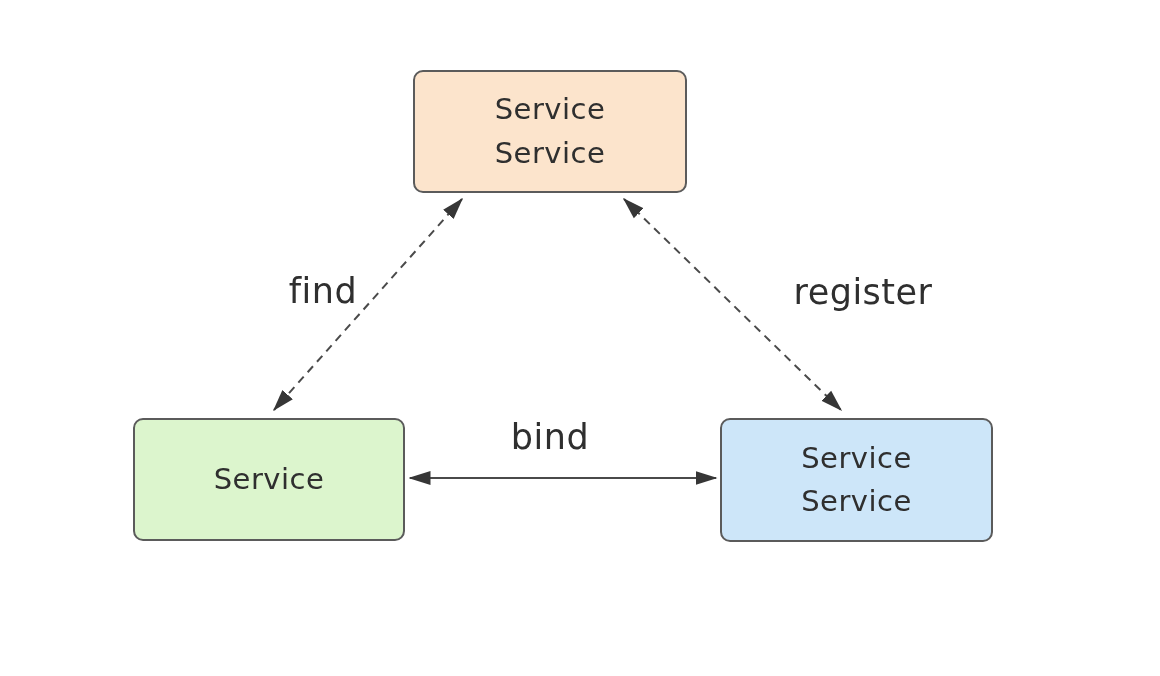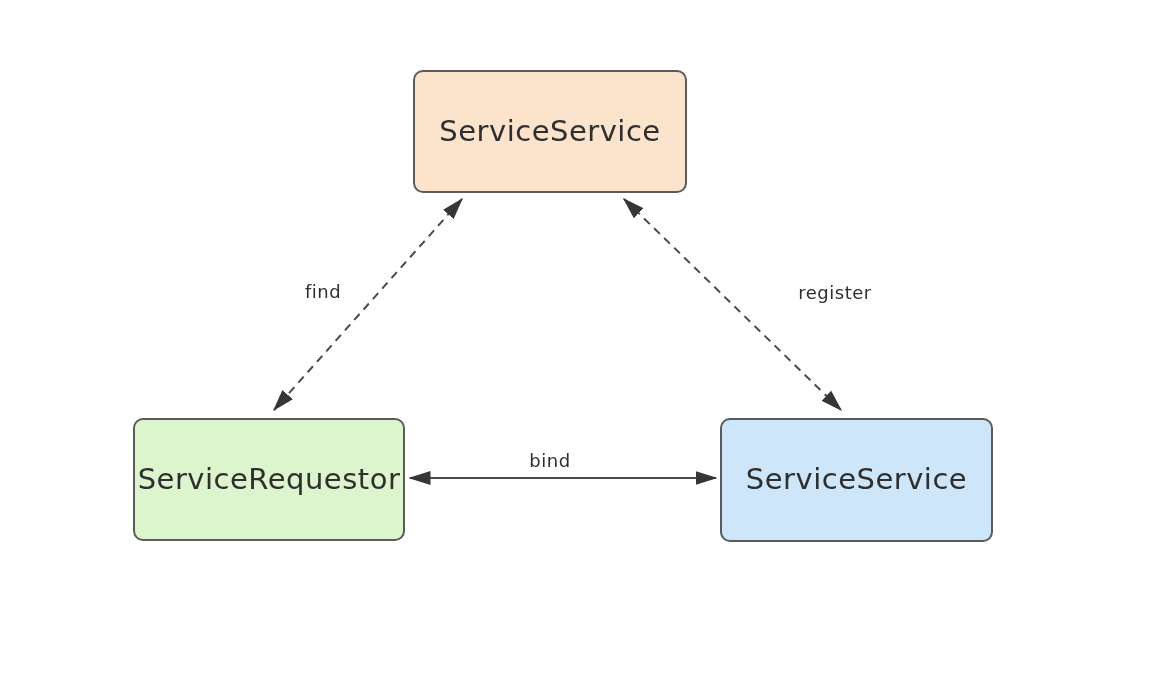--- a/index.html
+++ b/index.html
@@ -20,45 +20,45 @@
     left: 0; top: 0;
     width: 1160px;
     height: 676px;
   }
   .node {
     position: absolute;
     box-sizing: border-box;
     border: 2px solid #5b5b5b;
     border-radius: 10px;
     display: flex;
-    flex-direction: row;
+    flex-direction: column;
     align-items: center;
     justify-content: center;
     text-align: center;
     color: #2f2f2f;
     font-size: 29px;
     line-height: 1.5;
     letter-spacing: 0.5px;
   }
   .node-registry  { left: 413px; top: 70px;  width: 274px; height: 123px; background: #fce4cc; }
   .node-requestor { left: 133px; top: 418px; width: 272px; height: 123px; background: #dcf5cd; }
   .node-provider  { left: 720px; top: 418px; width: 273px; height: 124px; background: #cde6f9; }
   .edge-label {
     position: absolute;
     transform: translate(-50%, -50%);
     color: #2f2f2f;
-    font-size: 18px;
+    font-size: 35px;
     letter-spacing: 0.5px;
     white-space: nowrap;
     background: #ffffff;
     padding: 0 4px;
   }
   .label-find     { left: 323px; top: 291px; }
-  .label-register { left: 835px; top: 292px; }
-  .label-bind     { left: 550px; top: 460px; }
+  .label-register { left: 863px; top: 292px; }
+  .label-bind     { left: 550px; top: 437px; }
 </style>
 </head>
 <body>
 
 <div class="stage">
 
   <svg class="arrow-layer" viewBox="0 0 1160 676" xmlns="http://www.w3.org/2000/svg">
     <defs>
       <marker id="arrowhead" viewBox="0 0 22 16" refX="20.5" refY="8" markerWidth="22" markerHeight="16" markerUnits="userSpaceOnUse" orient="auto-start-reverse">
         <path d="M0,1 L22,8 L0,15 z" fill="#363636"></path>
@@ -72,21 +72,20 @@
     <line x1="410" y1="478" x2="716" y2="478" stroke="#4a4a4a" stroke-width="2" marker-start="url(#arrowhead)" marker-end="url(#arrowhead)"></line>
   </svg>
 
   <div class="node node-registry">
     <span>Service</span>
     <span>Service</span>
   </div>
 
   <div class="node node-requestor">
     <span>Service</span>
-    <span>Requestor</span>
   </div>
 
   <div class="node node-provider">
     <span>Service</span>
     <span>Service</span>
   </div>
 
   <div class="edge-label label-find">find</div>
 
   <div class="edge-label label-register">register</div>

